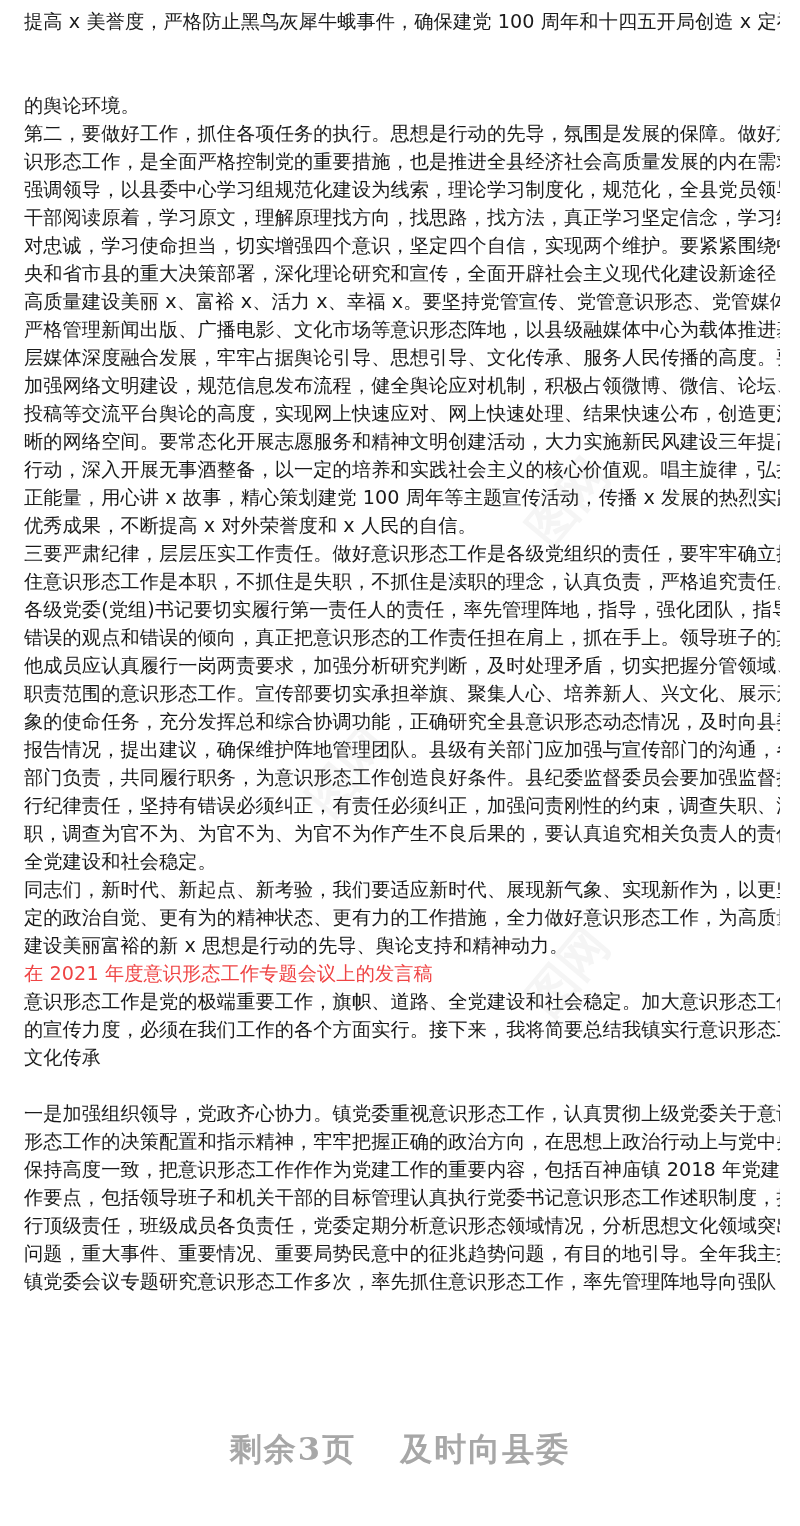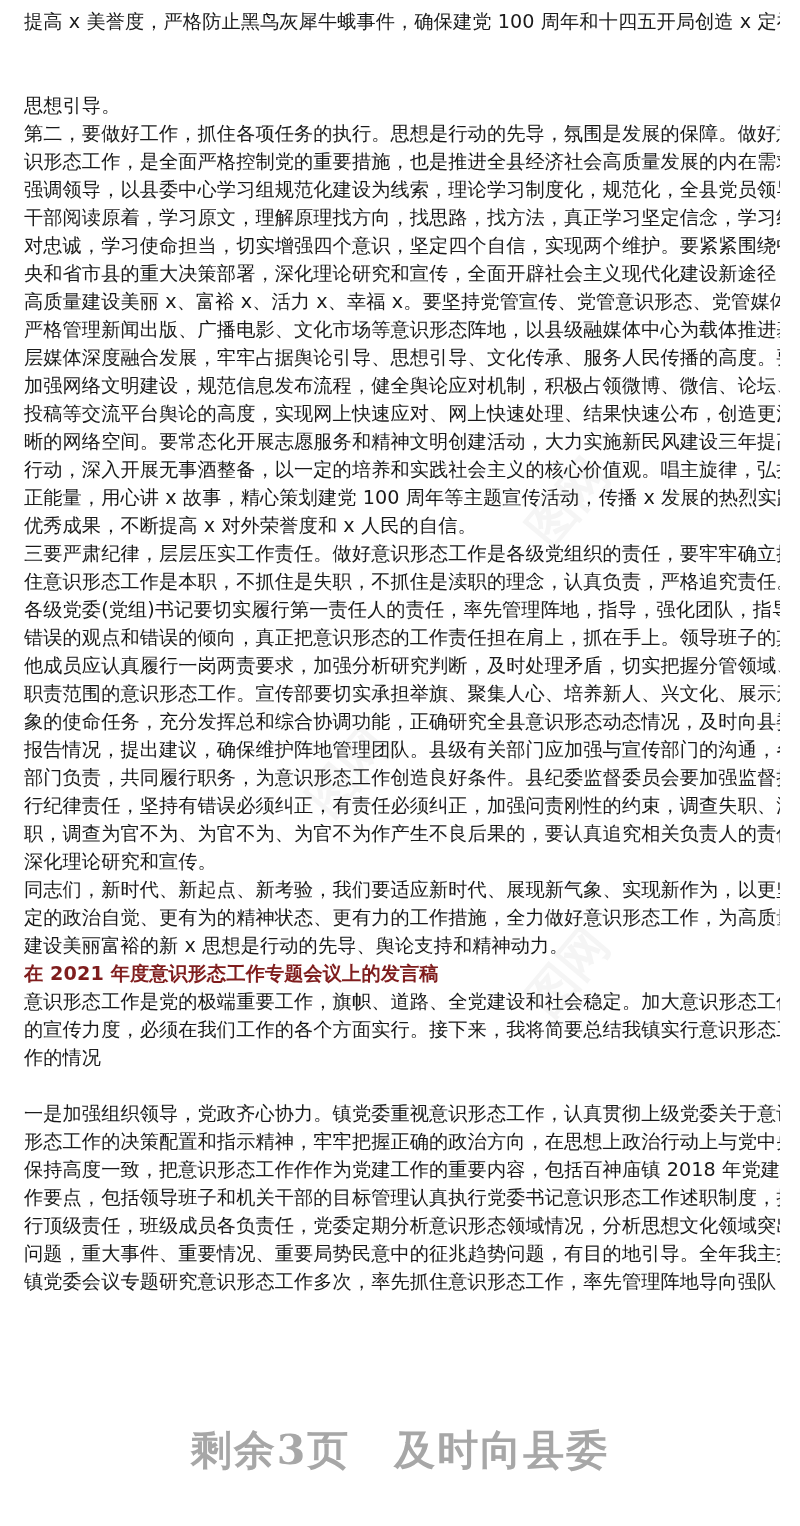--- a/index.html
+++ b/index.html
@@ -30,24 +30,23 @@
       overflow: hidden;
     }
     .clipped-top {
       position: absolute;
       left: 24px;
       top: -18px;
       width: 756px;
       opacity: 0.85;
     }
     .heading-link {
-      color: #7f1d1d;
+      color: #ef4444;
       text-decoration: none;
       cursor: pointer;
-      font-weight: bold;
     }
     .watermark {
       position: absolute;
       color: rgba(160,160,160,0.10);
       font-size: 48px;
       font-weight: bold;
       transform: rotate(-50deg);
       pointer-events: none;
       white-space: nowrap;
     }
@@ -56,42 +55,42 @@
       left: 0;
       top: 1420px;
       width: 800px;
       height: 60px;
       display: flex;
       justify-content: center;
       align-items: center;
       gap: 44px;
       font-family: "DejaVu Serif", "Liberation Serif", serif;
       font-weight: bold;
-      font-size: 41px;
+      font-size: 32px;
       color: #a7a7a7;
       letter-spacing: 2px;
     }
     .download-banner span { cursor: pointer; }
   </style>
 </head>
 <body>
 
 <div class="watermark" style="left:520px; top:470px;">图网</div>
 <div class="watermark" style="left:300px; top:740px;">图网</div>
 <div class="watermark" style="left:520px; top:940px;">图网</div>
 
 <div class="line clipped-top"></div>
 
 <div class="page" style="top:8px;">
 
   <div>
     <div class="line">提高 x 美誉度，严格防止黑鸟灰犀牛蛾事件，确保建党 100 周年和十四五开局创造 x 定祥和</div>
     <div class="line"></div>
     <div class="line"></div>
-    <div class="line">思想引导。</div>
+    <div class="line">的舆论环境。</div>
   </div>
 
   <div>
     <div class="line">第二，要做好工作，抓住各项任务的执行。思想是行动的先导，氛围是发展的保障。做好意</div>
     <div class="line">识形态工作，是全面严格控制党的重要措施，也是推进全县经济社会高质量发展的内在需求。</div>
     <div class="line">强调领导，以县委中心学习组规范化建设为线索，理论学习制度化，规范化，全县党员领导</div>
     <div class="line">干部阅读原着，学习原文，理解原理找方向，找思路，找方法，真正学习坚定信念，学习绝</div>
     <div class="line">对忠诚，学习使命担当，切实增强四个意识，坚定四个自信，实现两个维护。要紧紧围绕中</div>
     <div class="line">央和省市县的重大决策部署，深化理论研究和宣传，全面开辟社会主义现代化建设新途径，</div>
     <div class="line">高质量建设美丽 x、富裕 x、活力 x、幸福 x。要坚持党管宣传、党管意识形态、党管媒体，</div>
@@ -110,36 +109,36 @@
     <div class="line">住意识形态工作是本职，不抓住是失职，不抓住是渎职的理念，认真负责，严格追究责任。</div>
     <div class="line">各级党委(党组)书记要切实履行第一责任人的责任，率先管理阵地，指导，强化团队，指导</div>
     <div class="line">错误的观点和错误的倾向，真正把意识形态的工作责任担在肩上，抓在手上。领导班子的其</div>
     <div class="line">他成员应认真履行一岗两责要求，加强分析研究判断，及时处理矛盾，切实把握分管领域、</div>
     <div class="line">职责范围的意识形态工作。宣传部要切实承担举旗、聚集人心、培养新人、兴文化、展示形</div>
     <div class="line">象的使命任务，充分发挥总和综合协调功能，正确研究全县意识形态动态情况，及时向县委</div>
     <div class="line">报告情况，提出建议，确保维护阵地管理团队。县级有关部门应加强与宣传部门的沟通，各</div>
     <div class="line">部门负责，共同履行职务，为意识形态工作创造良好条件。县纪委监督委员会要加强监督执</div>
     <div class="line">行纪律责任，坚持有错误必须纠正，有责任必须纠正，加强问责刚性的约束，调查失职、渎</div>
     <div class="line">职，调查为官不为、为官不为、为官不为作产生不良后果的，要认真追究相关负责人的责任，</div>
-    <div class="line">深化理论研究和宣传。</div>
+    <div class="line">全党建设和社会稳定。</div>
   </div>
 
   <div>
     <div class="line">同志们，新时代、新起点、新考验，我们要适应新时代、展现新气象、实现新作为，以更坚</div>
     <div class="line">定的政治自觉、更有为的精神状态、更有力的工作措施，全力做好意识形态工作，为高质量</div>
     <div class="line">建设美丽富裕的新 x 思想是行动的先导、舆论支持和精神动力。</div>
   </div>
 
   <div>
     <div class="line">
       <a class="heading-link">在 2021 年度意识形态工作专题会议上的发言稿</a>
     </div>
     <div class="line">意识形态工作是党的极端重要工作，旗帜、道路、全党建设和社会稳定。加大意识形态工作</div>
     <div class="line">的宣传力度，必须在我们工作的各个方面实行。接下来，我将简要总结我镇实行意识形态工</div>
-    <div class="line">作的情况</div>
+    <div class="line">文化传承</div>
     <div class="line"></div>
     <div class="line">一是加强组织领导，党政齐心协力。镇党委重视意识形态工作，认真贯彻上级党委关于意识</div>
     <div class="line">形态工作的决策配置和指示精神，牢牢把握正确的政治方向，在思想上政治行动上与党中央</div>
     <div class="line">保持高度一致，把意识形态工作作作为党建工作的重要内容，包括百神庙镇 2018 年党建工</div>
     <div class="line">作要点，包括领导班子和机关干部的目标管理认真执行党委书记意识形态工作述职制度，执</div>
     <div class="line">行顶级责任，班级成员各负责任，党委定期分析意识形态领域情况，分析思想文化领域突出</div>
     <div class="line">问题，重大事件、重要情况、重要局势民意中的征兆趋势问题，有目的地引导。全年我主持</div>
     <div class="line">镇党委会议专题研究意识形态工作多次，率先抓住意识形态工作，率先管理阵地导向强队，</div>
   </div>
 </div>

